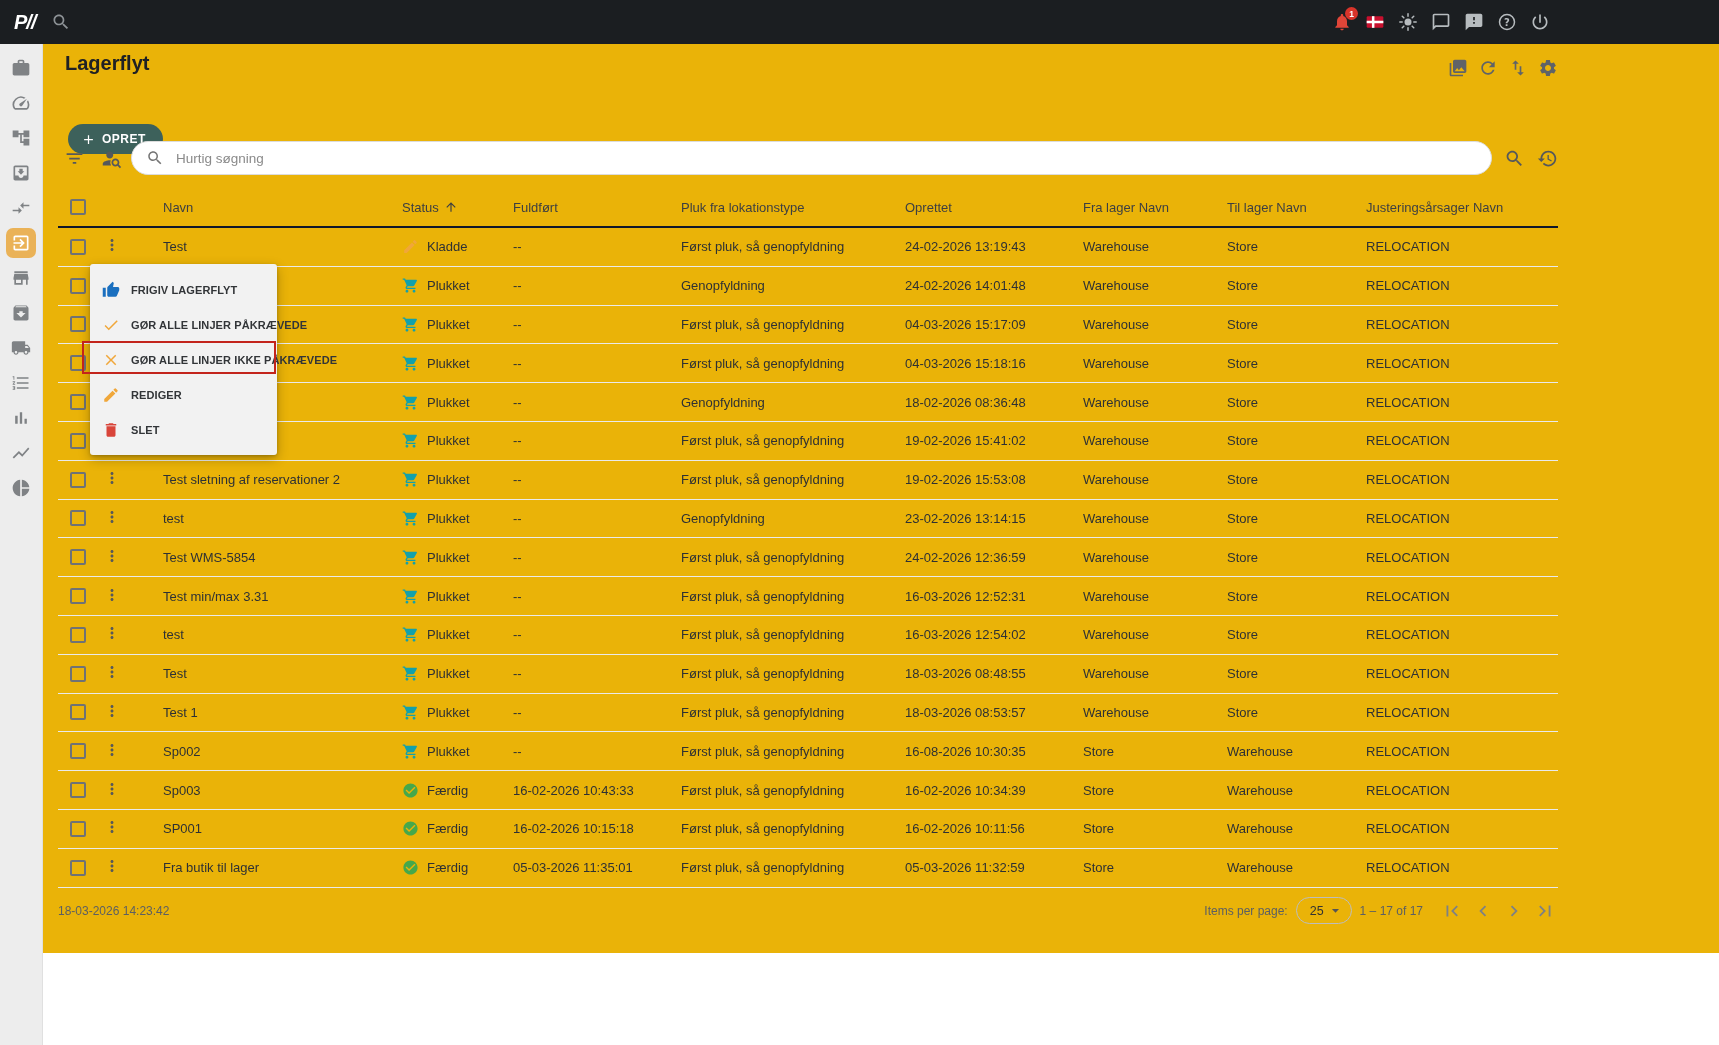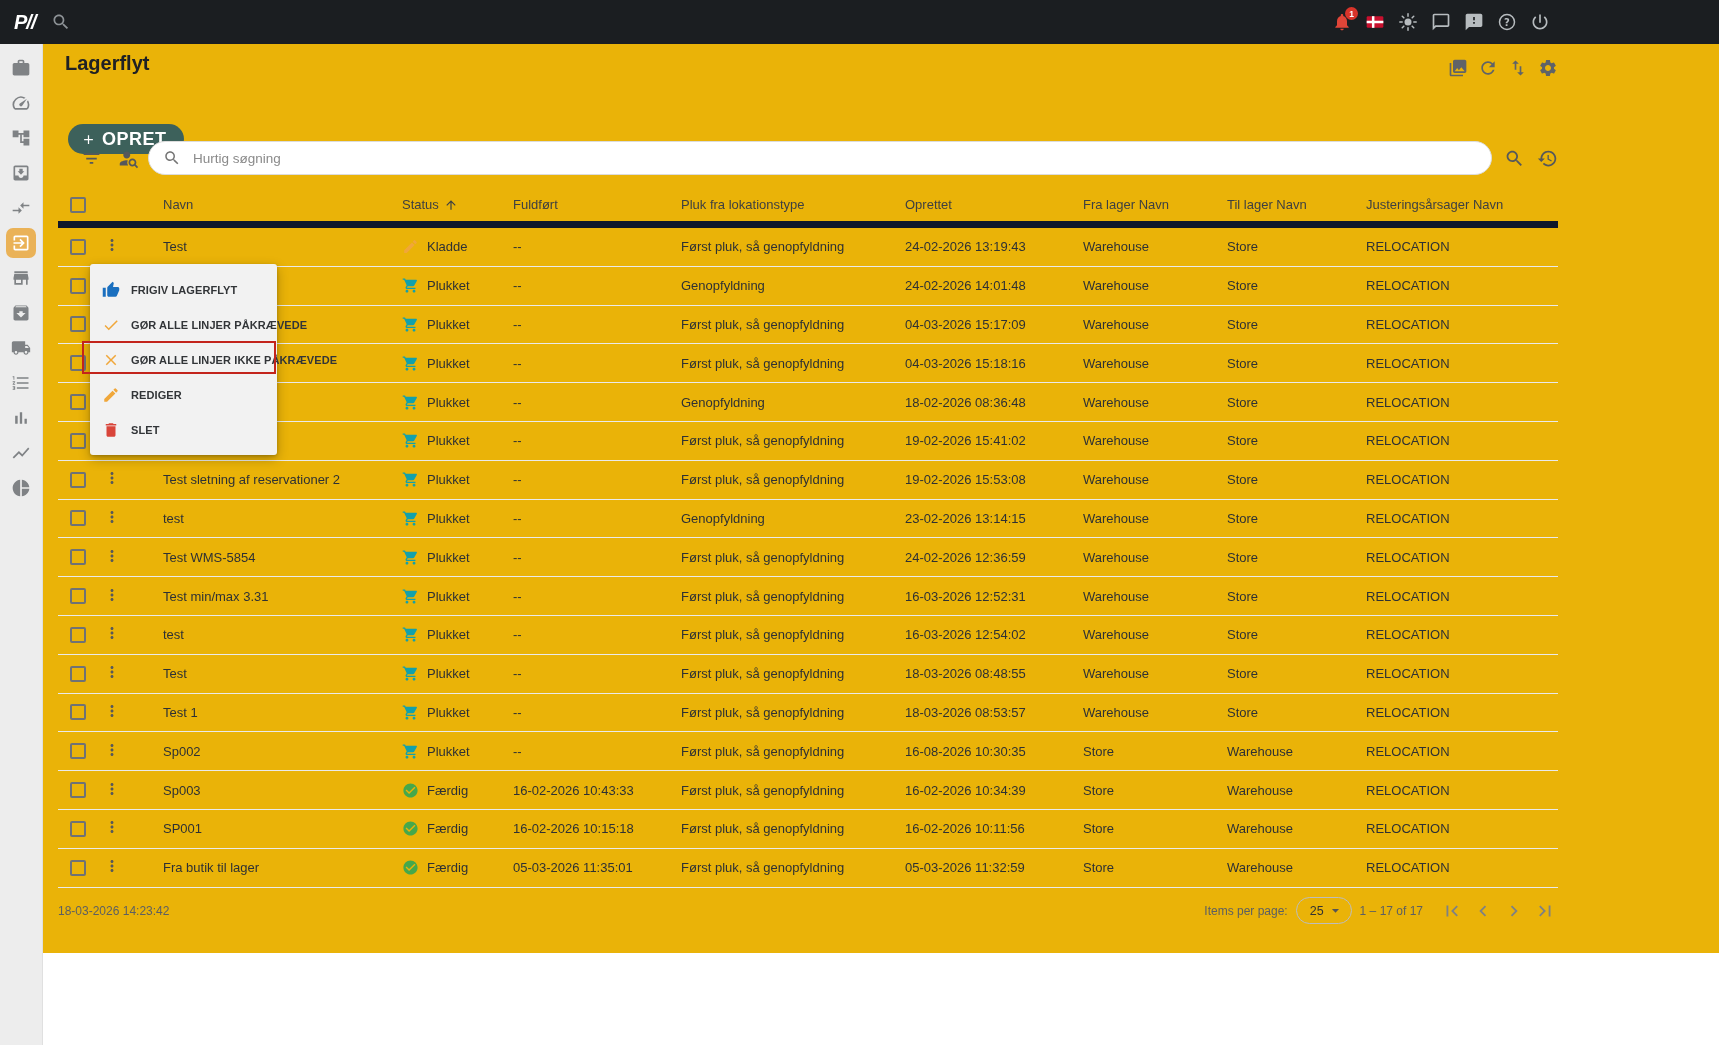--- a/index.html
+++ b/index.html
@@ -33,42 +33,42 @@
   .main{position:absolute;top:44px;left:43px;width:1676px;height:1001px;background:#eab308;}
   .bottom-strip{position:absolute;left:0;right:0;top:909px;bottom:0;background:#ffffff;}
   .page-title{position:absolute;left:22px;top:8px;margin:0;font-size:20px;font-weight:700;
     color:#202124;}
   .header-actions{position:absolute;top:14px;right:161px;display:flex;gap:10px;color:#5f6368;}
   .ha-icon{width:20px;height:20px;display:inline-flex;}
   .ha-icon svg{width:20px;height:20px;}
 
   .create-btn{position:absolute;left:25px;top:80px;height:30px;border:none;border-radius:16px;
     background:#3d615b;color:#fff;display:flex;align-items:center;gap:6px;padding:0 17px 0 13px;
-    font-size:18px;font-weight:700;letter-spacing:.5px;font-family:inherit;}
+    font-size:12px;font-weight:700;letter-spacing:.5px;font-family:inherit;}
   .create-btn .pl{width:15px;height:15px;display:inline-flex;}
   .create-btn svg{width:15px;height:15px;}
 
-  .filter-row{position:absolute;left:38px;right:161px;top:97px;height:34px;display:flex;
+  .filter-row{position:absolute;left:21px;right:161px;top:97px;height:34px;display:flex;
     align-items:center;}
   .fr-icon{width:21px;height:21px;color:#55585b;display:inline-flex;flex:none;}
   .fr-icon svg{width:21px;height:21px;}
   .fr-gap{width:16px;flex:none;}
   .search-box{flex:1;height:34px;margin:0 12px 0 9px;background:#fff;border:1px solid #dcdcdc;
     border-radius:17px;display:flex;align-items:center;padding:0 14px;gap:10px;}
   .search-box .si{width:18px;height:18px;color:#757575;display:inline-flex;flex:none;}
   .search-box svg{width:18px;height:18px;}
   .search-box input{flex:1;border:none;outline:none;background:transparent;font-size:13.5px;
     color:#333;font-family:inherit;}
   .search-box input::placeholder{color:#8a8a8a;}
 
   
   .table{position:absolute;left:15px;top:144px;width:1500px;}
   .thead,.row{display:grid;grid-template-columns:36px 44px 264px 111px 168px 224px 178px 144px 139px 1fr;
     align-items:center;}
-  .thead{height:40px;border-bottom:7px solid #0f172a;font-size:13px;color:#3d3f42;}
+  .thead{height:40px;border-bottom:2px solid #0f172a;font-size:13px;color:#3d3f42;}
   .row{height:38.8px;border-bottom:1px solid #eaeaea;font-size:13px;color:#2e3134;}
   .cell{overflow:hidden;white-space:nowrap;text-overflow:ellipsis;}
   .c-cb{padding-left:12px;}
   .c-name{padding-left:25px;}
   .hcell{display:flex;align-items:center;gap:5px;overflow:visible;}
   .sort{width:14px;height:14px;color:#3d3f42;display:inline-flex;}
   .sort svg{width:14px;height:14px;}
   .cb{width:16px;height:16px;border:2px solid #6f7275;border-radius:2px;background:transparent;}
   .kebab{width:18px;height:18px;color:#57585a;display:inline-flex;margin-left:9px;}
   .kebab svg{width:18px;height:18px;}

